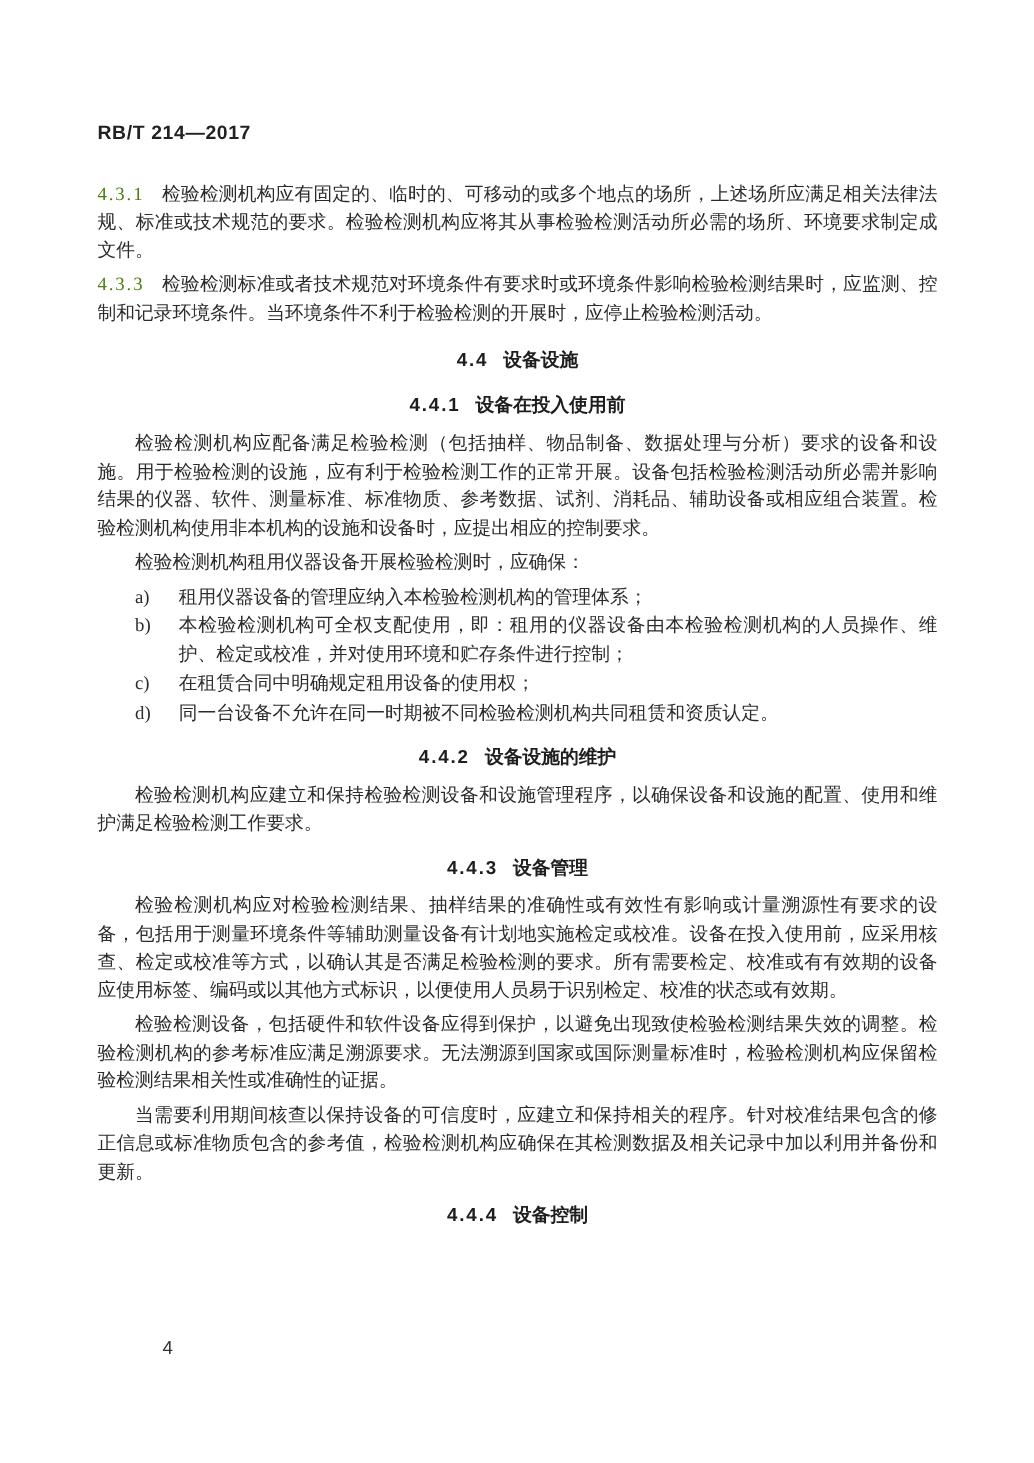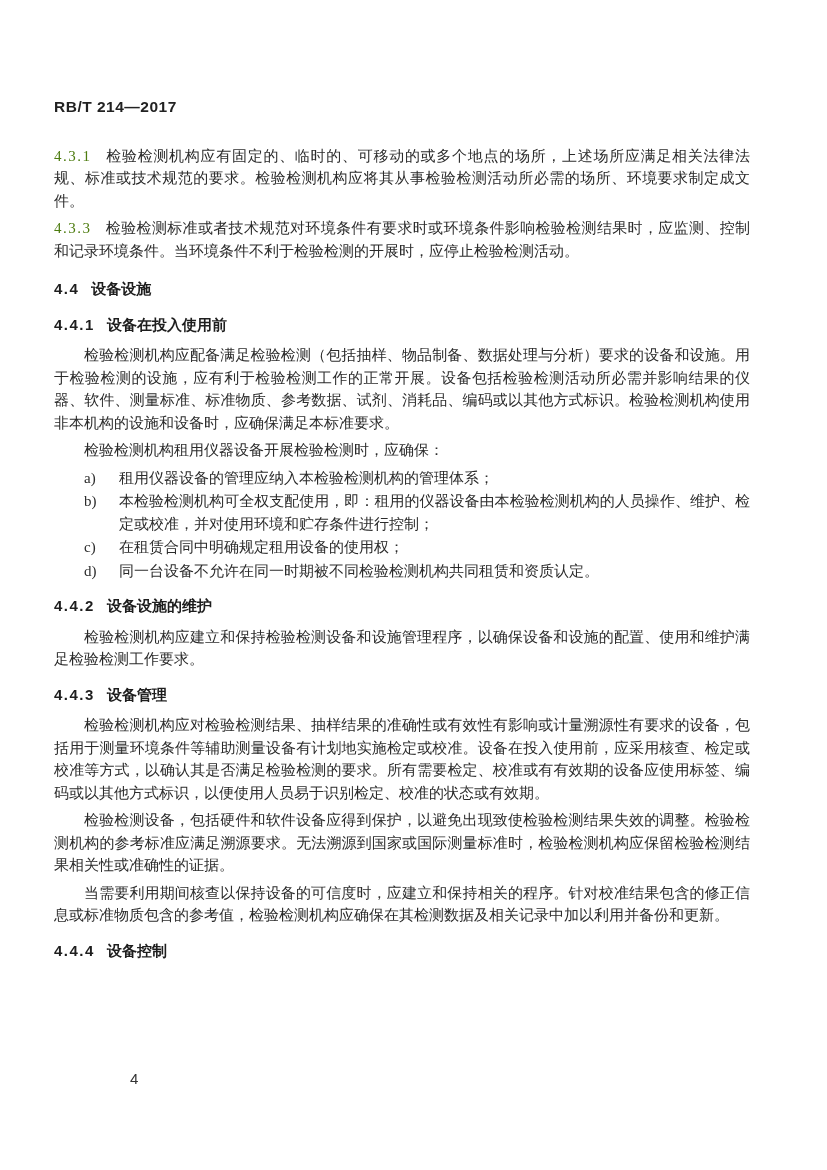--- a/index.html
+++ b/index.html
@@ -10,21 +10,21 @@
   .page {
     position: relative;
     width: 827px;
     height: 1170px;
     background: #ffffff;
     color: #2b2b2b;
     font-family: "Liberation Serif", "DejaVu Serif", serif;
     font-size: 15px;
     line-height: 22.5px;
     box-sizing: border-box;
-    padding: 96px 77px 0 54px;
+    padding: 96px 77px 0 78px;
     overflow: hidden;
   }
   .doc-header {
     font-family: "Liberation Sans", "DejaVu Sans", sans-serif;
     font-weight: 600;
     font-size: 15.5px;
     letter-spacing: 0.5px;
     color: #222;
     margin-bottom: 26px;
   }
@@ -43,21 +43,21 @@
   p.para {
     margin: 5px 0;
     text-indent: 2em;
   }
   h2.sec, h3.sec {
     font-family: "Liberation Sans", "DejaVu Sans", sans-serif;
     font-weight: 700;
     font-size: 15px;
     color: #1e1e1e;
     margin: 0;
-    text-align: left;
+    text-align: center;
   }
   h2.sec { margin: 16px 0 10px 0; }
   h3.sec { margin: 13px 0 8px 0; }
   .sec .sec-num {
     letter-spacing: 1.5px;
     margin-right: 12px;
   }
   ul.lease-list {
     list-style: none;
     margin: 2px 0 4px 0;
@@ -96,21 +96,21 @@
     <p class="clause"><span class="clause-num">4.3.1</span><span class="clause-text">检验检测机构应有固定的、临时的、可移动的或多个地点的场所，上述场所应满足相关法律法规、标准或技术规范的要求。检验检测机构应将其从事检验检测活动所必需的场所、环境要求制定成文件。</span></p>
 
 
     <p class="clause"><span class="clause-num">4.3.3</span><span class="clause-text">检验检测标准或者技术规范对环境条件有要求时或环境条件影响检验检测结果时，应监测、控制和记录环境条件。当环境条件不利于检验检测的开展时，应停止检验检测活动。</span></p>
 
 
     <h2 class="sec"><span class="sec-num">4.4</span><span>设备设施</span></h2>
 
     <h3 class="sec"><span class="sec-num">4.4.1</span><span>设备在投入使用前</span></h3>
 
-    <p class="para">检验检测机构应配备满足检验检测（包括抽样、物品制备、数据处理与分析）要求的设备和设施。用于检验检测的设施，应有利于检验检测工作的正常开展。设备包括检验检测活动所必需并影响结果的仪器、软件、测量标准、标准物质、参考数据、试剂、消耗品、编码或以其他方式标识。检验检测机构使用非本机构的设施和设备时，应确保满足本标准要求。</p>
+    <p class="para">检验检测机构应配备满足检验检测（包括抽样、物品制备、数据处理与分析）要求的设备和设施。用于检验检测的设施，应有利于检验检测工作的正常开展。设备包括检验检测活动所必需并影响结果的仪器、软件、测量标准、标准物质、参考数据、试剂、消耗品、辅助设备或相应组合装置。检验检测机构使用非本机构的设施和设备时，应提出相应的控制要求。</p>
 
     <p class="para">检验检测机构租用仪器设备开展检验检测时，应确保：</p>
 
     <ul class="lease-list">
       <li>
           <span class="li-label">a)</span>
           <span class="li-text">租用仪器设备的管理应纳入本检验检测机构的管理体系；</span>
         </li>
       <li>
           <span class="li-label">b)</span>

